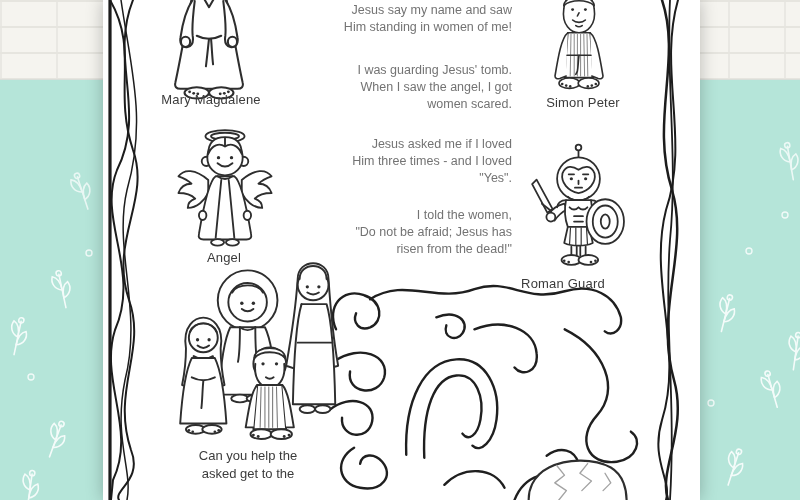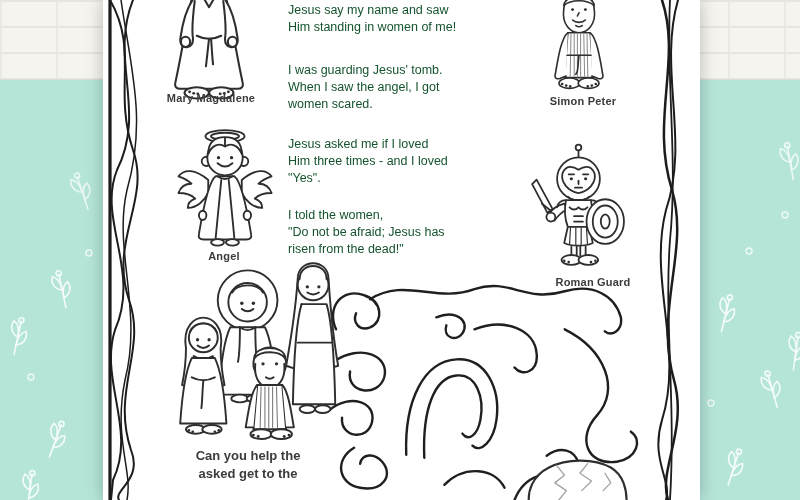--- a/index.html
+++ b/index.html
@@ -9,26 +9,26 @@
     background-color:#f5f4ef;
     background-image:
       repeating-linear-gradient(180deg,#e6e5df 0 2px,rgba(0,0,0,0) 2px 26px),
       repeating-linear-gradient(90deg,rgba(0,0,0,.05) 0 2px,rgba(0,0,0,0) 2px 56px);
     border-bottom:1px solid #d9ded9}
   .pattern{position:absolute;left:0;top:80px;width:800px;height:420px;background:#b5e5d9}
   .sprig,.dot{position:absolute}
   .page{position:absolute;left:103px;top:0;width:597px;height:500px;background:#ffffff;
     box-shadow:0 0 16px rgba(0,0,0,.25);overflow:hidden}
   .fig{position:absolute}
-  .label{position:absolute;font-weight:bold;color:#3b3b3b;text-align:center;
-    font-size:11px;letter-spacing:.2px;white-space:nowrap}
-  .quote{position:absolute;left:185px;width:224px;text-align:left;color:#14532d;
+  .label{position:absolute;font-weight:normal;color:#3b3b3b;text-align:center;
+    font-size:13px;letter-spacing:.2px;white-space:nowrap}
+  .quote{position:absolute;left:185px;width:224px;text-align:right;color:#737373;
     font-size:12.5px;line-height:17px}
   .prompt{position:absolute;left:80px;top:447px;width:130px;text-align:center;
-    font-weight:bold;color:#3b3b3b;font-size:13px;line-height:17.5px}
+    font-weight:normal;color:#3b3b3b;font-size:13px;line-height:17.5px}
 </style>
 </head>
 <body>
 
 <div class="wall"></div>
 <div class="pattern"></div>
 
 <svg class="sprig" style="left:50px;top:268px;transform:rotate(-12deg)" width="24" height="42" viewBox="0 0 24 42">
     <g fill="none" stroke="#ffffff" stroke-width="1.6" stroke-linecap="round" opacity=".85">
       <path d="M12,40 C12,28 12,16 12,6"></path>
@@ -277,21 +277,21 @@
       <ellipse cx="52" cy="131" rx="11" ry="5.5" fill="#fff"></ellipse>
       <ellipse cx="71" cy="131" rx="11" ry="5.5" fill="#fff"></ellipse>
       <g fill="#2e2e2e" stroke="none">
         <circle cx="44" cy="132" r="1.5"></circle>
           <circle cx="49" cy="133.5" r="1.5"></circle>
         <circle cx="79" cy="132" r="1.5"></circle>
           <circle cx="74" cy="133.5" r="1.5"></circle>
       </g>
     </g>
   </svg>
-  <div class="label" style="left:420px;top:276px;width:140px">Roman Guard</div>
+  <div class="label" style="left:390px;top:276px;width:140px">Roman Guard</div>
 
   <svg class="fig" style="left:56px;top:250px" width="183" height="193" viewBox="0 0 190 200">
     <g fill="none" stroke="#2e2e2e" stroke-width="2" stroke-linecap="round" stroke-linejoin="round">
 
       <path d="M144,30 C144,8 176,8 176,30 C178,60 181,92 186,120 L172,124 C170,98 168,74 167,58 C160,62 152,60 148,56 C148,78 146,102 144,124 L132,120 C137,92 142,60 144,30 Z" fill="#fff"></path>
       <circle cx="160" cy="36" r="16" fill="#fff"></circle>
       <path d="M146,30 C146,12 174,12 174,30" fill="#fff"></path>
       <g fill="#2e2e2e" stroke="none">
           <circle cx="154" cy="38" r="1.7"></circle>
           <circle cx="166" cy="38" r="1.7"></circle>

